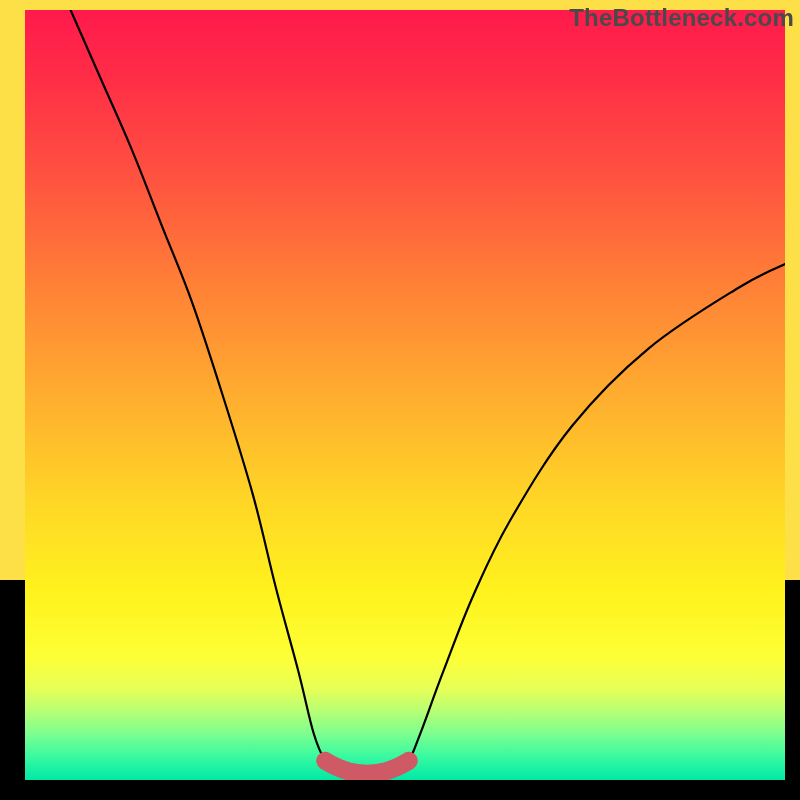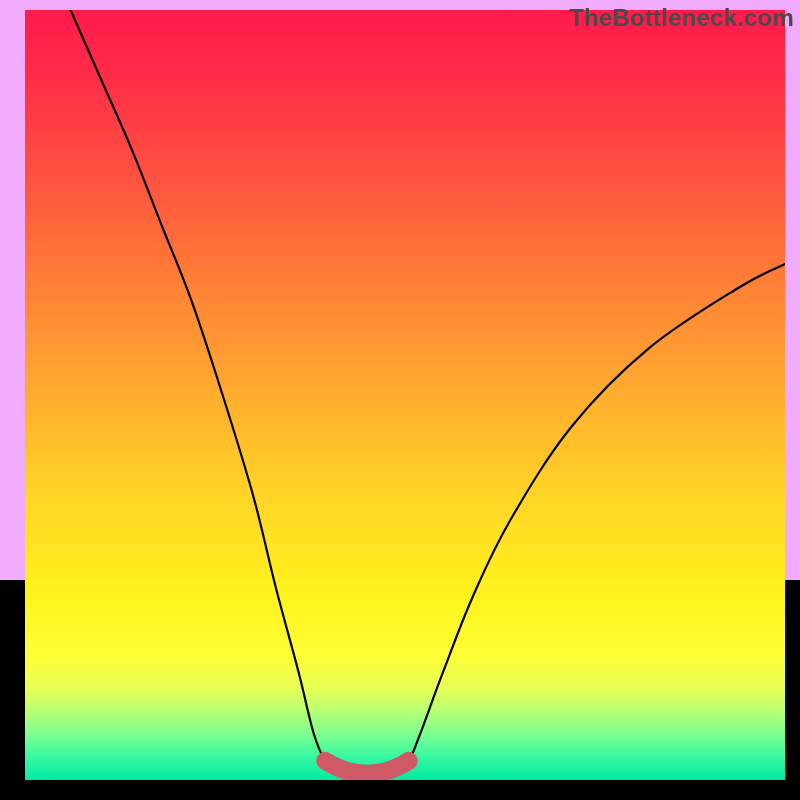--- a/index.html
+++ b/index.html
@@ -8,21 +8,21 @@
     width: 800px;
     height: 800px;
     overflow: hidden;
     background: #000;
     font-family: Arial, Helvetica, sans-serif;
   }
   .frame {
     position: relative;
     width: 800px;
     height: 580px;
-    background: #f0abfc;
+    background: #fde047;
   }
   .plot {
     position: absolute;
     left: 25px;
     top: 10px;
     width: 760px;
     height: 770px;
   }
   .gradient {
     position: absolute;

